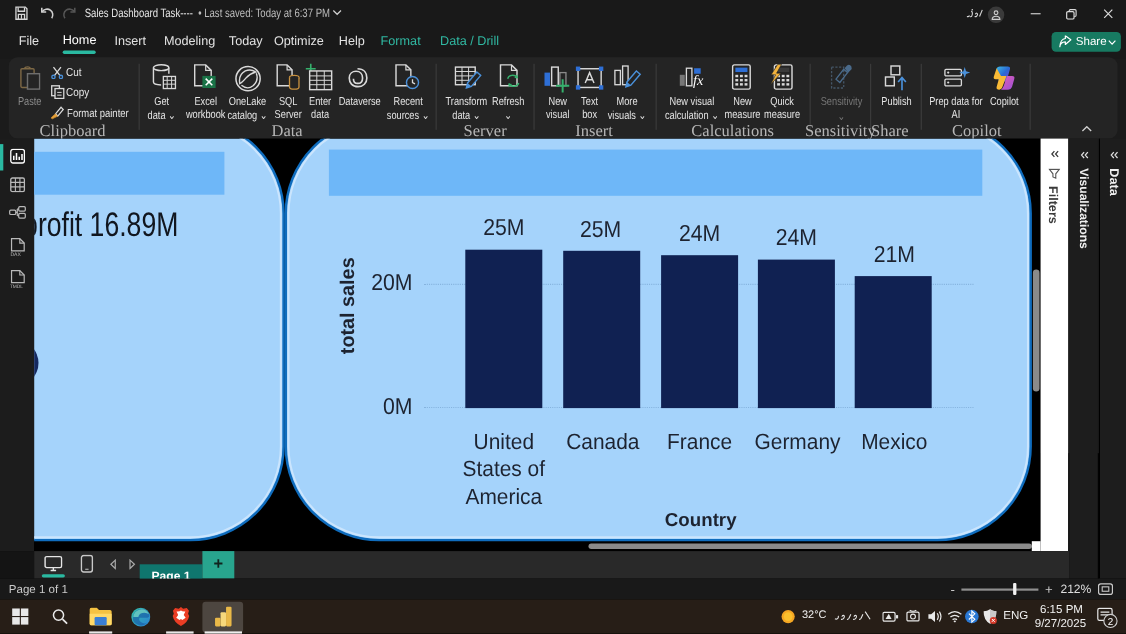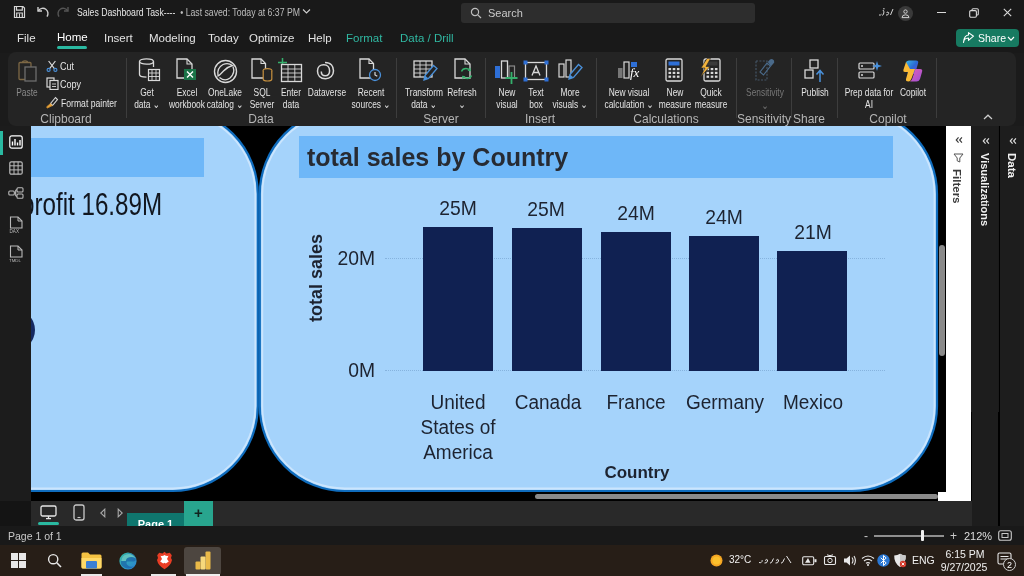--- a/index.html
+++ b/index.html
@@ -28,27 +28,20 @@
 
     <svg class="abs" style="left:56px;top:6px" width="14" height="13" viewBox="0 0 14 13">
       <path d="M12 1 L12 5 L8 5" fill="none" stroke="#555555" stroke-width="1.4"></path>
       <path d="M11.8 4.8 C10 2.2 6.5 1.6 4.2 3.2 C1.8 4.9 1.4 8.3 3 10.6" fill="none" stroke="#555555" stroke-width="1.4"></path>
     </svg>
     <div class="abs" style="left:77px;top:6px;width:300px;height:14px;font-size:11px;color:#e6e6e6;white-space:nowrap;transform:scaleX(0.79);transform-origin:0 0;">Sales Dashboard Task----&nbsp; <span style="color:#bdbdbd">• Last saved: Today at 6:37 PM</span></div>
     <svg class="abs" style="left:302px;top:8px" width="9" height="7" viewBox="0 0 9 7">
         <path d="M1 1.5 L4.5 5 L8 1.5" fill="none" stroke="#cfcfcf" stroke-width="1.1"></path>
       </svg>
 
-    <div class="abs" style="left:461px;top:3px;width:294px;height:20px;background:#2d2d2d;border-radius:3px;">
-      <svg class="abs" style="left:9px;top:4px" width="12" height="12" viewBox="0 0 12 12">
-          <circle cx="5" cy="5" r="3.6" fill="none" stroke="#bdbdbd" stroke-width="1.2"></circle>
-          <path d="M7.8 7.8 L11 11" stroke="#bdbdbd" stroke-width="1.2"></path>
-        </svg>
-      <div class="abs" style="left:27px;top:4px;font-size:11px;color:#c9c9c9;">Search</div>
-    </div>
 
     <svg class="abs" style="left:878px;top:8px" width="16" height="10" viewBox="0 0 16 10">
       <path d="M1 7 Q2.5 7.5 3.5 6.2 M5 2 Q6.8 3.5 5.4 6.6 Q4.8 7.4 4 7 M8 7 Q10 7.6 10.6 5.6 Q11 4.4 10 4 Q9 3.8 8.8 5 M12.5 7 L15 1" fill="none" stroke="#d6d6d6" stroke-width="1"></path>
       <circle cx="5.9" cy="0.8" r="0.7" fill="#d6d6d6"></circle>
     </svg>
 
     <div class="abs" style="left:898px;top:6px;width:15px;height:15px;border-radius:50%;background:#3a3a3a;">
       <svg class="abs" style="left:3px;top:2.5px" width="9" height="10" viewBox="0 0 9 10">
           <circle cx="4.5" cy="2.6" r="1.7" fill="none" stroke="#cfcfcf" stroke-width="1"></circle>
           <path d="M1 8.6 Q1 5.8 4.5 5.8 Q8 5.8 8 8.6 Z" fill="none" stroke="#cfcfcf" stroke-width="1"></path>
@@ -84,21 +77,21 @@
       <div class="abs" style="left:22px;top:3px;font-size:10.5px;color:#ffffff;">Share</div>
       <svg class="abs" style="left:51px;top:7px" width="8" height="6" viewBox="0 0 8 6">
           <path d="M1 1 L4 4.2 L7 1" fill="none" stroke="#ffffff" stroke-width="1.1"></path>
         </svg>
     </div>
   </div>
 
   <div class="abs" id="ribbon" style="left:8px;top:52px;width:1008px;height:74px;background:#242424;border-radius:8px;"></div>
   <style>
     .rlbl { position:absolute; font-size:10.5px; color:#e4e4e4; white-space:nowrap; transform:translateX(-50%) scaleX(0.8); }
-    .rgrp { position:absolute; font-size:12px; color:#b5b5b5; white-space:nowrap; transform:translateX(-50%); top:112px; }
+    .rgrp { position:absolute; font-size:15px; color:#b5b5b5; white-space:nowrap; transform:translateX(-50%); top:112px;font-family:Liberation Serif, serif; }
     .rsep { position:absolute; top:58px; width:1px; height:60px; background:#3d3d3d; }
   </style>
   <div class="abs" id="ribbon-items" style="left:0;top:0;width:1024px;height:126px;">
 
     <div class="rsep" style="left:126px"></div>
       <div class="rsep" style="left:396px"></div>
     <div class="rsep" style="left:485px"></div>
       <div class="rsep" style="left:596px"></div>
     <div class="rsep" style="left:736px"></div>
       <div class="rsep" style="left:791px"></div>
@@ -362,21 +355,20 @@
       <path d="M313.8 -17 H821 A85 85 0 0 1 906 68 V280 A85 85 0 0 1 821 365 H313.8 A85 85 0 0 1 228.8 280 V68 A85 85 0 0 1 313.8 -17 Z" fill="#a5d3fb" stroke="#0f6cbd" stroke-width="2.2"></path>
       <path d="M313.8 -14.5 H821 A82.5 82.5 0 0 1 903.5 68 V280 A82.5 82.5 0 0 1 821 362.5 H313.8 A82.5 82.5 0 0 1 231.3 280 V68 A82.5 82.5 0 0 1 313.8 -14.5 Z" fill="none" stroke="#cbe5fd" stroke-width="1.8"></path>
 
       <circle cx="-17" cy="204" r="21" fill="#152960"></circle>
     </svg>
 
     <div class="abs" style="left:0;top:12px;width:173px;height:39px;background:#6eb7f8;"></div>
     <div class="abs" style="left:-10px;top:61px;font-size:31px;color:#11161f;white-space:nowrap;transform:scaleX(0.78);transform-origin:0 0;">profit 16.89M</div>
 
     <div class="abs" style="left:268px;top:10px;width:594px;height:42px;background:#6eb7f8;"></div>
-    <div class="abs" style="left:276px;top:17px;font-size:25px;font-weight:bold;color:#272b33;white-space:nowrap;transform:scaleX(1);transform-origin:0 0;">total sales by Country</div>
 
     <div class="abs" style="left:354px;top:132px;width:500px;height:1px;border-top:1px dotted #86b3de;"></div>
     <div class="abs" style="left:354px;top:244px;width:500px;height:1px;border-top:1px dotted #86b3de;"></div>
 
     <div class="abs" style="left:392px;top:101px;width:70px;height:144px;background:#102152;"></div>
     <div class="abs" style="left:481px;top:102px;width:70px;height:143px;background:#102152;"></div>
     <div class="abs" style="left:570px;top:106px;width:70px;height:139px;background:#102152;"></div>
     <div class="abs" style="left:658px;top:110px;width:70px;height:135px;background:#102152;"></div>
     <div class="abs" style="left:746px;top:125px;width:70px;height:120px;background:#102152;"></div>
 

